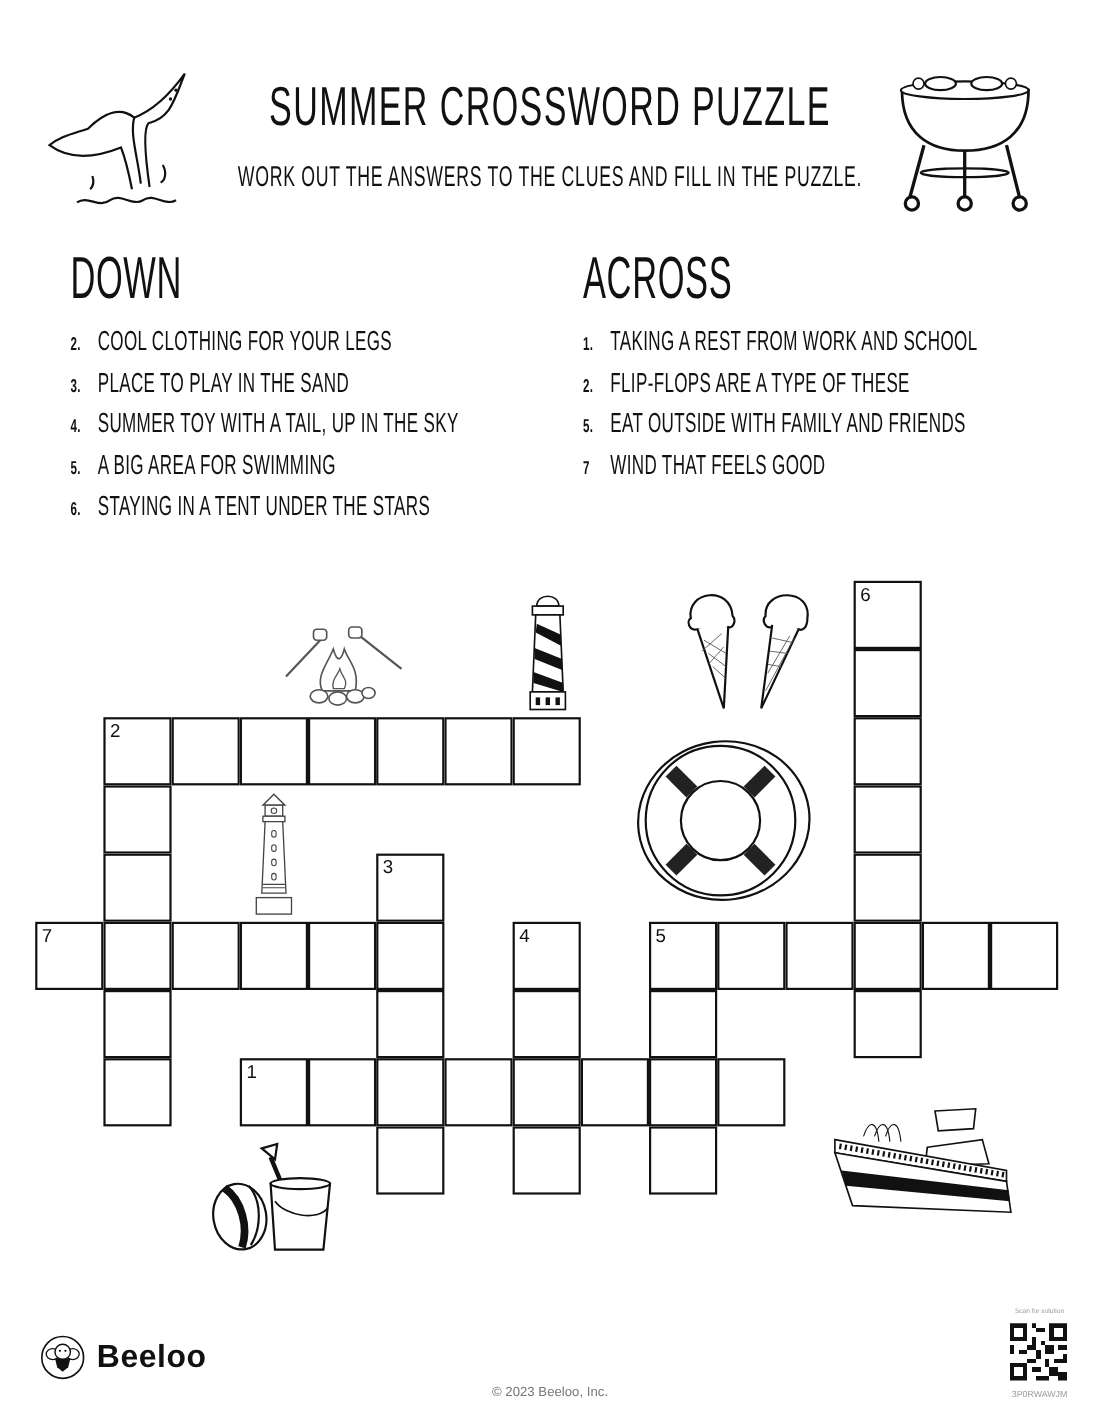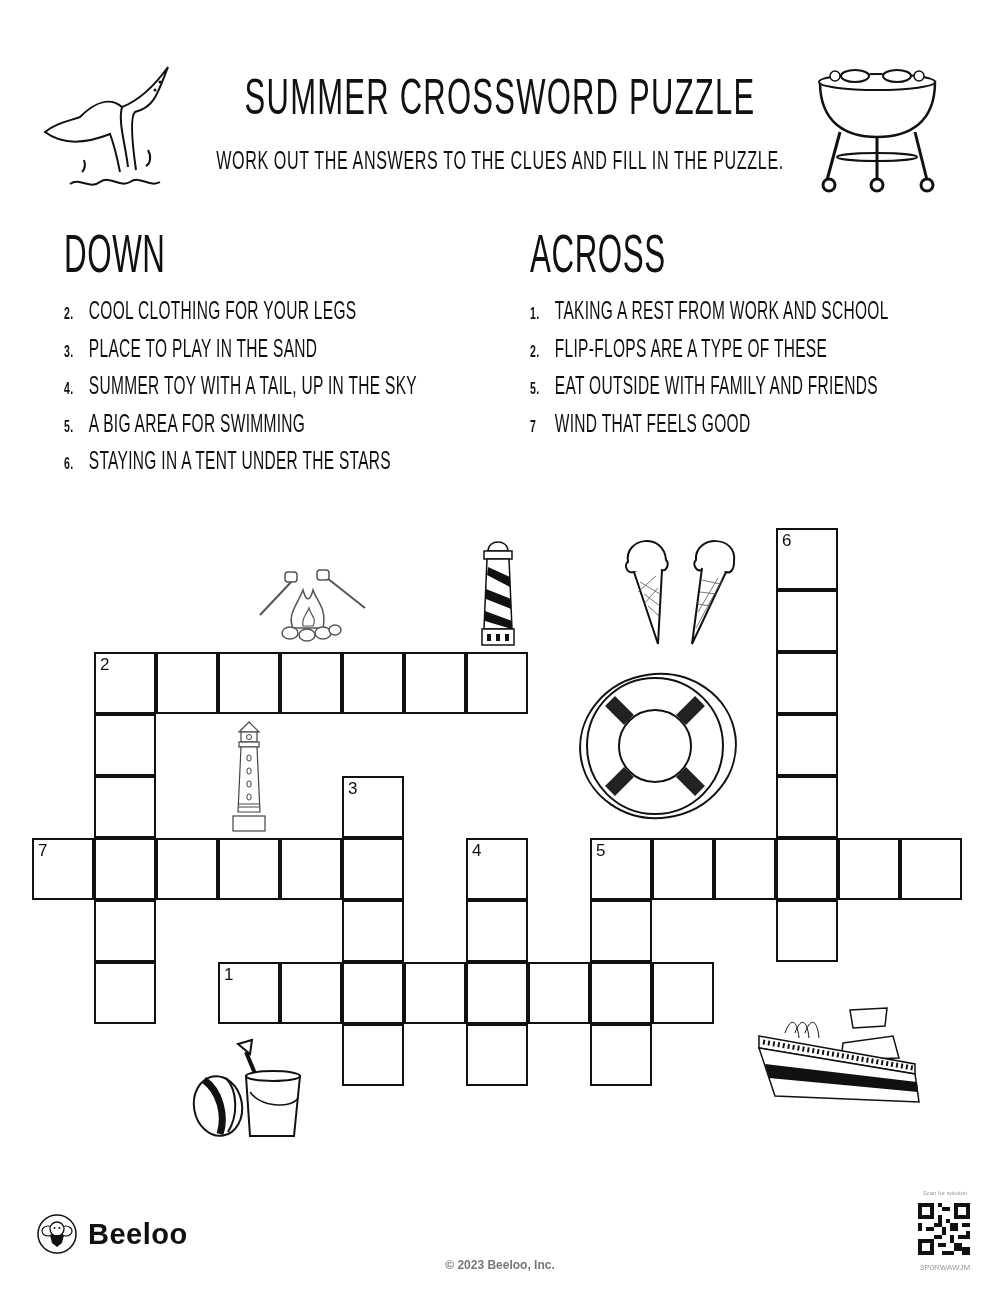--- a/index.html
+++ b/index.html
@@ -14,21 +14,21 @@
   .section-title { font-size:54px; transform:scaleX(0.58); transform-origin:left; letter-spacing:1px; }
   .clue { font-size:25px; transform:scaleX(0.62); transform-origin:left; white-space:nowrap; letter-spacing:0.5px;}
   .clue .num { font-weight:700; font-size:17px; display:inline-block; width:40px; }
   .cell { position:absolute; width:62px; height:62px; border:2px solid #111; box-sizing:border-box;
           background:#fff; margin-left:-1px; margin-top:-1px; }
   .cell input { width:100%; height:100%; border:none; background:transparent; text-align:center;
           font-size:30px; font-family:"Liberation Sans",sans-serif; outline:none; padding:0; text-transform:uppercase; }
   .cell .cnum { position:absolute; left:4px; top:1px; font-size:17px; pointer-events:none; }
   .brand { left:36px; top:1213px; display:flex; align-items:center; gap:10px; }
   .brand-name { font-size:29px; font-weight:700; letter-spacing:0.5px; }
-  .copyright { left:0; width:1000px; top:1258px; text-align:center; font-size:12px; color:#777;font-weight:bold; }
+  .copyright { left:0; width:1000px; top:1258px; text-align:center; font-size:12px; color:#777; }
   .qr-label { left:905px; top:1190px; width:80px; text-align:center; font-size:6px; color:#999; }
   .qr-code  { left:905px; top:1263px; width:80px; text-align:center; font-size:8px; color:#999; }
 </style>
 </head>
 <body>
 
 <div class="abs title">SUMMER CROSSWORD PUZZLE</div>
 <div class="abs subtitle">WORK OUT THE ANSWERS TO THE CLUES AND FILL IN THE PUZZLE.</div>
 
 <svg class="abs" style="left:40px;top:62px" width="140" height="135" viewBox="0 0 140 135">

